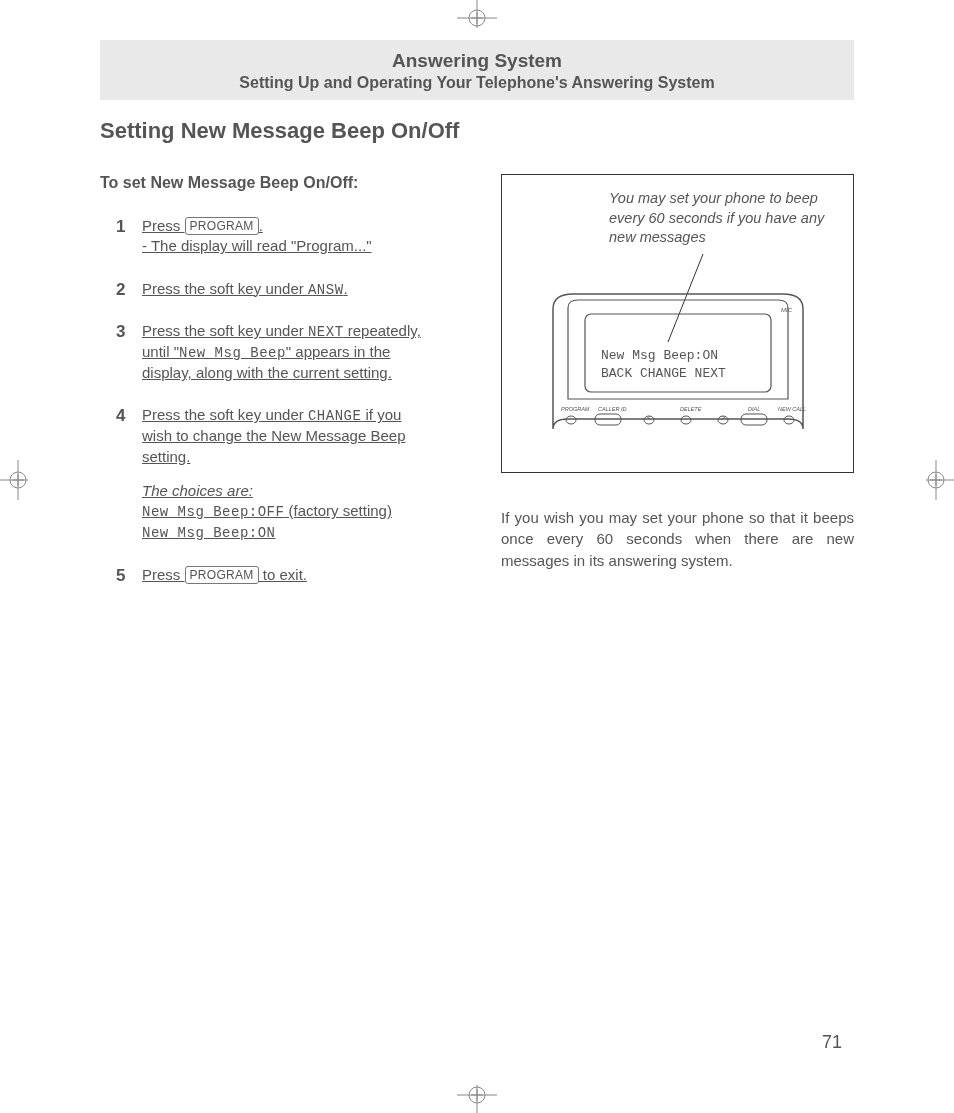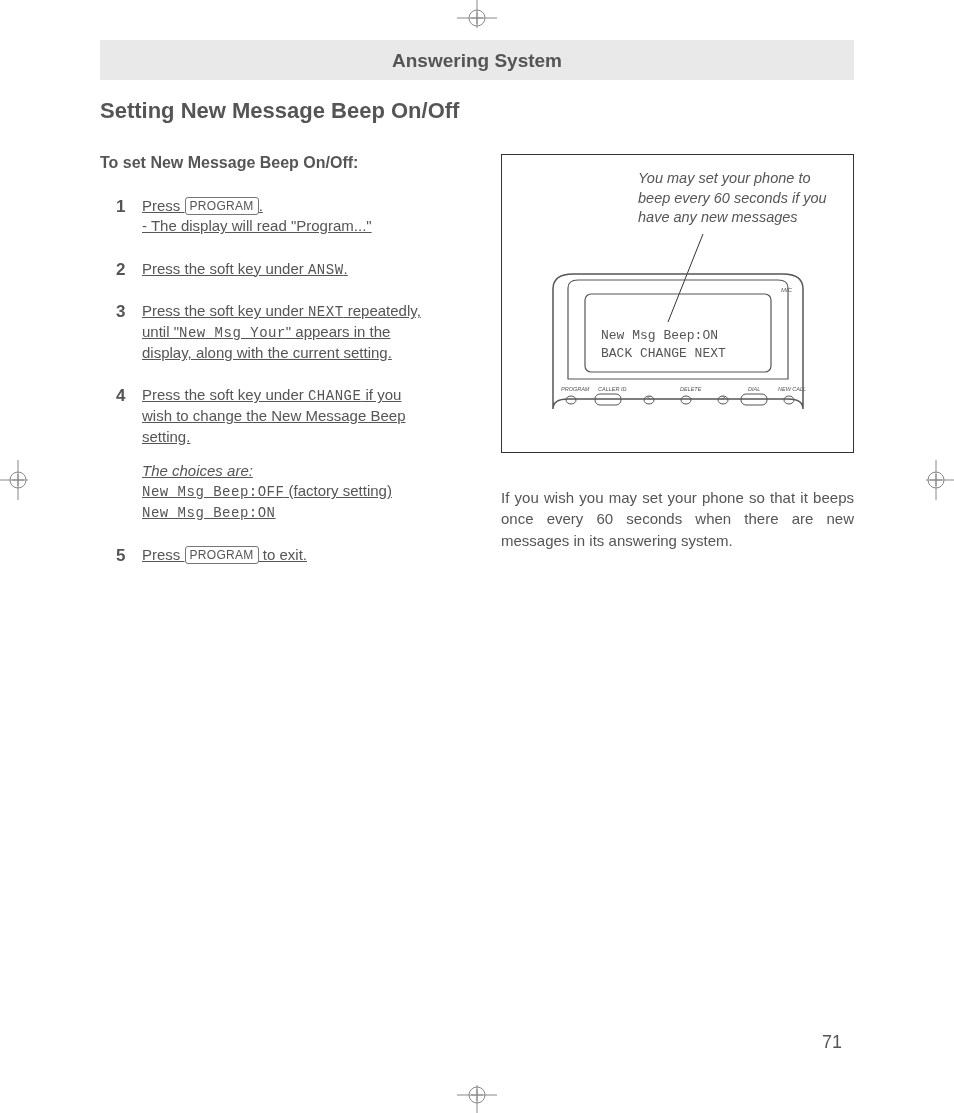--- a/index.html
+++ b/index.html
@@ -103,21 +103,21 @@
   }
   .figure-box {
     border: 1.5px solid #333;
     padding: 14px 18px 18px 18px;
     font-style: italic;
     font-size: 14.5px;
     line-height: 1.35;
     position: relative;
   }
   .caption {
-    margin-left: 118px;
+    margin-left: 89px;
     margin-bottom: 6px;
   }
   .phone-svg {
     display: block;
     margin: 0 auto;
   }
   .body-para {
     font-size: 15px;
     line-height: 1.45;
     text-align: justify;
@@ -159,40 +159,41 @@
   <line x1="20" y1="10" x2="20" y2="50" stroke-width="1"></line>
   <circle cx="20" cy="30" r="8"></circle>
   <line x1="14" y1="30" x2="26" y2="30" stroke-width="1"></line>
   <line x1="20" y1="24" x2="20" y2="36" stroke-width="1"></line>
 </svg>
 
 <div class="page">
 
   <div class="header-box">
     <div class="header-title">Answering System</div>
+    <div class="header-sub">Setting Up and Operating Your Telephone's Answering System</div>
   </div>
 
   <h1 class="section">Setting New Message Beep On/Off</h1>
 
   <div class="cols">
     <div class="col-left">
       <div class="intro">To set New Message Beep On/Off:</div>
 
       <ol class="steps">
         <li>
           <span>Press </span><span class="keycap">PROGRAM</span><span>.</span><br>
           <span>- The display will read "Program..."</span>
         </li>
 
         <li>
           <span>Press the soft key under </span><span class="lcd">ANSW</span><span>.</span>
         </li>
 
         <li>
-          <span>Press the soft key under </span><span class="lcd">NEXT</span><span> repeatedly, until "</span><span class="lcd">New Msg Your</span><span>" appears in the display, along with the current setting.</span>
+          <span>Press the soft key under </span><span class="lcd">NEXT</span><span> repeatedly, until "</span><span class="lcd">New Msg Beep</span><span>" appears in the display, along with the current setting.</span>
         </li>
 
         <li>
           <span>Press the soft key under </span><span class="lcd">CHANGE</span><span> if you wish to change the New Message Beep setting.</span>
           <div class="choices-label">The choices are:</div>
           <div><span class="lcd">New Msg Beep:OFF</span><span> (factory setting)</span></div>
           <div><span class="lcd">New Msg Beep:ON</span></div>
         </li>
 
         <li>

